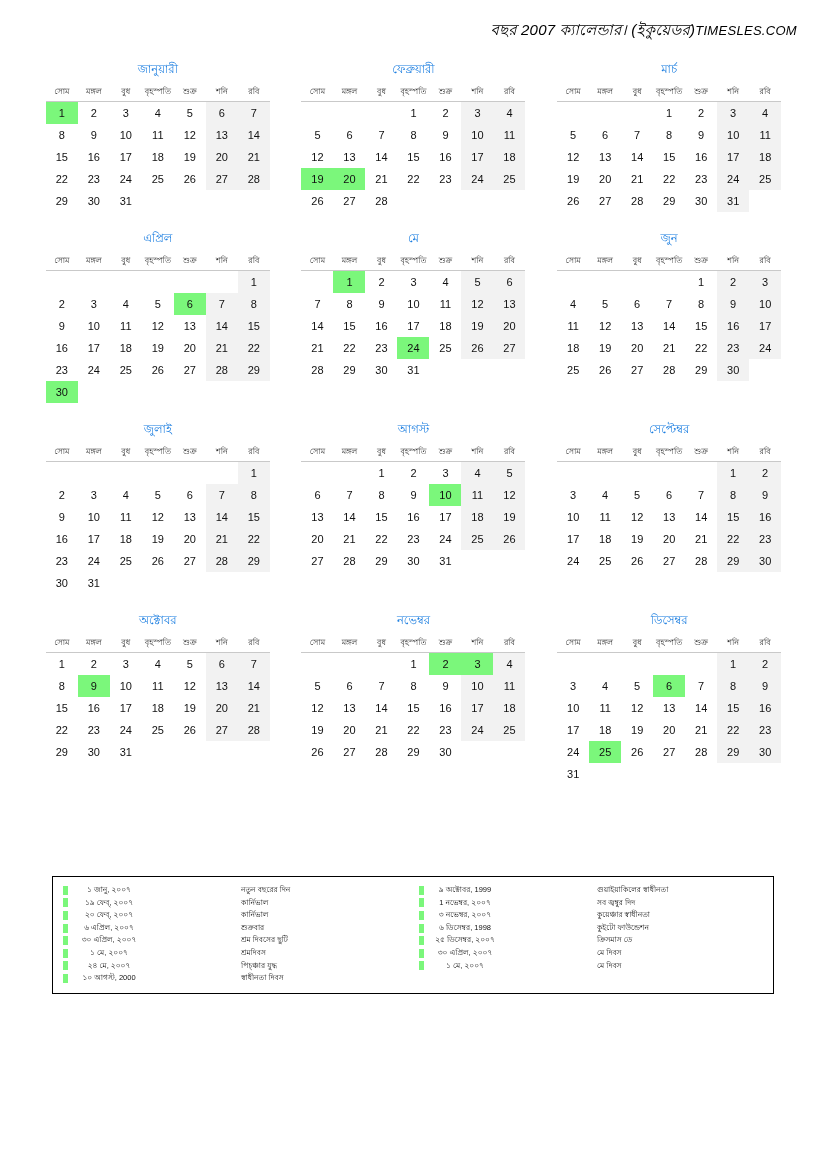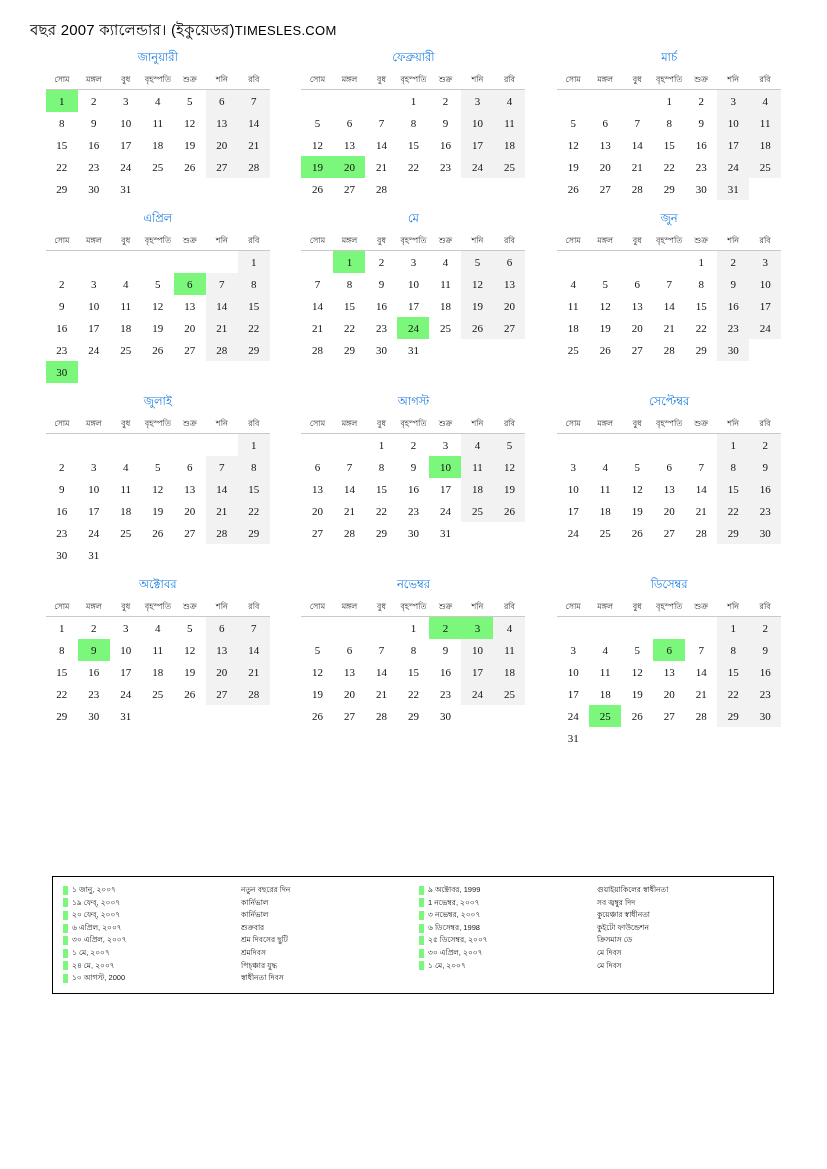--- a/index.html
+++ b/index.html
@@ -18,56 +18,56 @@
     position: relative;
     width: 827px;
     height: 1169px;
     box-sizing: border-box;
     padding: 18px 30px 0 30px;
   }
   
   .header {
     display: flex;
     align-items: baseline;
-    justify-content: flex-start;
-    margin-bottom: 6px;
+    justify-content: flex-end;
+    margin-bottom: 18px;
+    font-style: italic;
   }
   .header-title {
     font-size: 15px;
     color: #000;
     letter-spacing: 0.2px;
   }
   .header-brand {
     font-size: 13px;
     color: #000000;
     letter-spacing: 0.3px;
   }
   
   .months {
     display: grid;
     grid-template-columns: repeat(3, 1fr);
-    gap: 0px 0px;
+    gap: 8px 0px;
   }
   .month {
     padding: 0 8px 10px 8px;
     box-sizing: border-box;
   }
   .month-name {
     text-align: center;
     font-size: 11.5px;
     color: #1a7de0;
     margin-bottom: 6px;
     height: 16px;
   }
   table.cal {
     border-collapse: collapse;
     margin: 0 auto;
     table-layout: fixed;
     width: 224px;
-    font-family: Liberation Serif, serif;
   }
   table.cal th {
     font-size: 8px;
     font-weight: normal;
     color: #333;
     padding: 2px 0 3px 0;
     text-align: center;
     border-bottom: 1px solid #c9c9c9;
     width: 32px;
   }
@@ -95,20 +95,21 @@
     top: 876px;
     width: 722px;
     border: 1px solid #000;
     box-sizing: border-box;
     padding: 7px 4px 8px 4px;
     display: grid;
     grid-template-columns: repeat(4, 1fr);
   }
   .legend-col {
     padding: 0 6px;
+    text-align: center;
   }
   .legend-row {
     display: flex;
     align-items: center;
     font-size: 7.5px;
     line-height: 12.6px;
     white-space: nowrap;
   }
   .legend-swatch {
     width: 5px;

